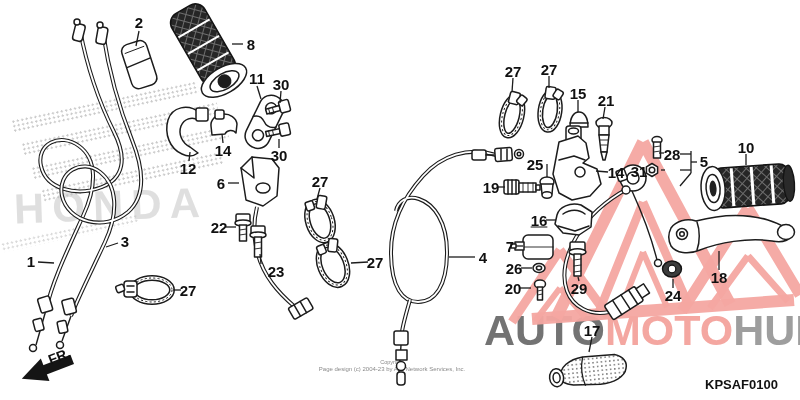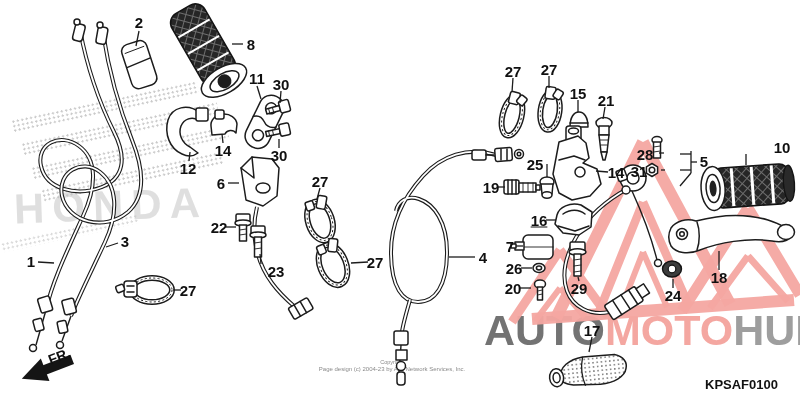--- a/index.html
+++ b/index.html
@@ -436,21 +436,21 @@
 
   <div class="callout-layer">
       <div class="callout" style="left: 31px; top: 261px;">1</div>
       <div class="callout" style="left: 139px; top: 22px;">2</div>
       <div class="callout" style="left: 125px; top: 241px;">3</div>
       <div class="callout" style="left: 483px; top: 257px;">4</div>
       <div class="callout" style="left: 704px; top: 161px;">5</div>
       <div class="callout" style="left: 221px; top: 183px;">6</div>
       <div class="callout" style="left: 510px; top: 246px;">7</div>
       <div class="callout" style="left: 251px; top: 44px;">8</div>
-      <div class="callout" style="left: 746px; top: 147px; margin-left: 36px;">10</div>
+      <div class="callout" style="left: 746px; top: 147px;">10</div>
       <div class="callout" style="left: 257px; top: 78px;">11</div>
       <div class="callout" style="left: 188px; top: 168px;">12</div>
       <div class="callout" style="left: 223px; top: 150px;">14</div>
       <div class="callout" style="left: 616px; top: 172px;">14</div>
       <div class="callout" style="left: 578px; top: 93px;">15</div>
       <div class="callout" style="left: 539px; top: 220px; text-decoration: underline;">16</div>
       <div class="callout" style="left: 592px; top: 330px;">17</div>
       <div class="callout" style="left: 719px; top: 277px;">18</div>
       <div class="callout" style="left: 491px; top: 187px;">19</div>
       <div class="callout" style="left: 513px; top: 288px;">20</div>
@@ -458,21 +458,21 @@
       <div class="callout" style="left: 219px; top: 227px;">22</div>
       <div class="callout" style="left: 276px; top: 271px;">23</div>
       <div class="callout" style="left: 673px; top: 295px;">24</div>
       <div class="callout" style="left: 535px; top: 157px; margin-top: 7px;">25</div>
       <div class="callout" style="left: 514px; top: 268px;">26</div>
       <div class="callout" style="left: 320px; top: 181px;">27</div>
       <div class="callout" style="left: 375px; top: 262px;">27</div>
       <div class="callout" style="left: 188px; top: 290px;">27</div>
       <div class="callout" style="left: 513px; top: 71px;">27</div>
       <div class="callout" style="left: 549px; top: 69px;">27</div>
-      <div class="callout" style="left: 645px; top: 154px;">28</div>
+      <div class="callout" style="left: 672px; top: 154px;">28</div>
       <div class="callout" style="left: 579px; top: 288px;">29</div>
       <div class="callout" style="left: 281px; top: 84px;">30</div>
       <div class="callout" style="left: 279px; top: 155px;">30</div>
       <div class="callout" style="left: 639px; top: 171px;">31</div>
     </div>
 
   <div class="code">KPSAF0100</div>
   <div class="fr-label">FR.</div>
 </div>
 

